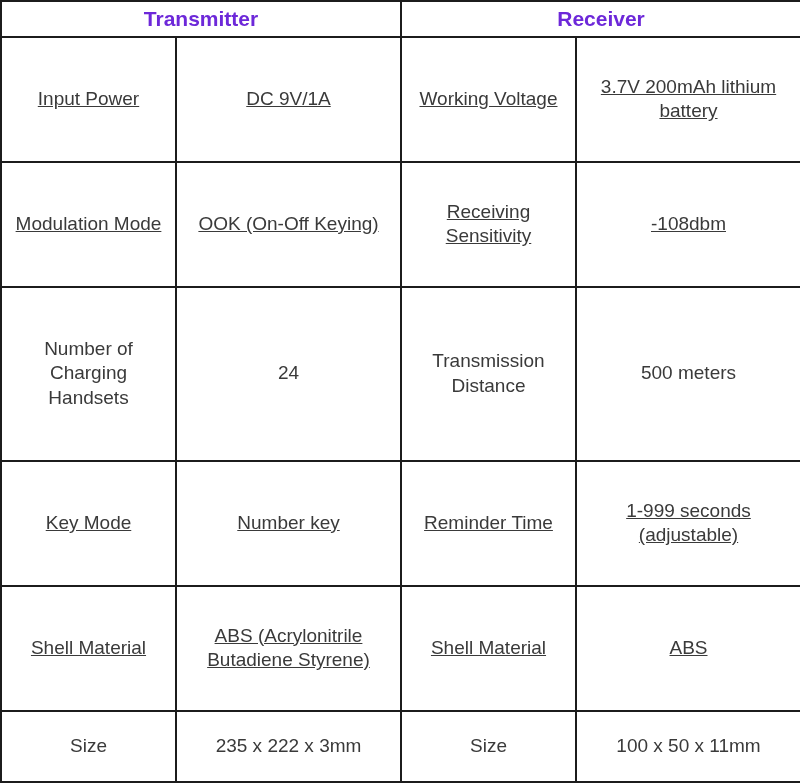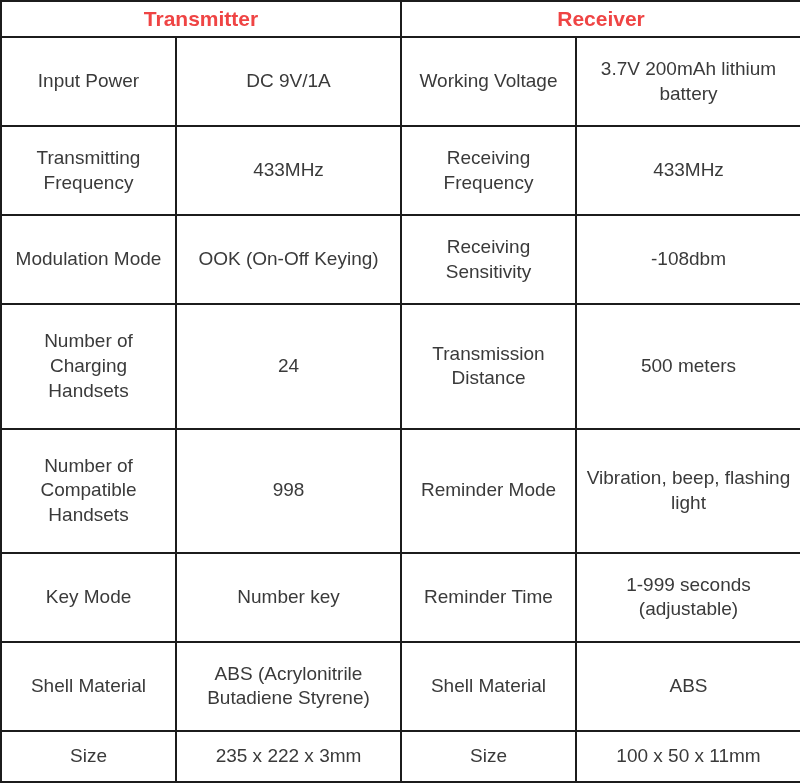--- a/index.html
+++ b/index.html
@@ -34,26 +34,26 @@
     line-height: 1.30;
     font-weight: normal;
     font-size: 19px;
     color: #3a3a3a;
     background: #ffffff;
     word-wrap: break-word;
   }
   #spec-table thead th {
     font-weight: bold;
     font-size: 21px;
-    color: #ef4444;
+    color: #6d28d9;
     height: 34px;
     padding: 0 6px;
   }
   #spec-table tbody tr td { }
-  .r-tall { height: 63px; }
+  .r-tall { height: 63px; text-decoration: underline; }
   .r-xtall { height: 88px; }
   .r-short { height: 36px; }
 </style>
 </head>
 <body>
 
 <table id="spec-table">
   <colgroup>
     <col class="c1">
       <col class="c2">
@@ -67,42 +67,30 @@
     </tr>
   </thead>
   <tbody id="tbody">
       <tr class="r-tall">
         <td>Input Power</td>
         <td>DC 9V/1A</td>
         <td>Working Voltage</td>
         <td>3.7V 200mAh lithium battery</td>
       </tr>
       <tr class="r-tall">
-        <td>Transmitting Frequency</td>
-        <td>433MHz</td>
-        <td>Receiving Frequency</td>
-        <td>433MHz</td>
-      </tr>
-      <tr class="r-tall">
         <td>Modulation Mode</td>
         <td>OOK (On-Off Keying)</td>
         <td>Receiving Sensitivity</td>
         <td>-108dbm</td>
       </tr>
       <tr class="r-xtall">
         <td>Number of Charging Handsets</td>
         <td>24</td>
         <td>Transmission Distance</td>
         <td>500 meters</td>
-      </tr>
-      <tr class="r-xtall">
-        <td>Number of Compatible Handsets</td>
-        <td>998</td>
-        <td>Reminder Mode</td>
-        <td>Vibration, beep, flashing light</td>
       </tr>
       <tr class="r-tall">
         <td>Key Mode</td>
         <td>Number key</td>
         <td>Reminder Time</td>
         <td>1-999 seconds (adjustable)</td>
       </tr>
       <tr class="r-tall">
         <td>Shell Material</td>
         <td>ABS (Acrylonitrile Butadiene Styrene)</td>

